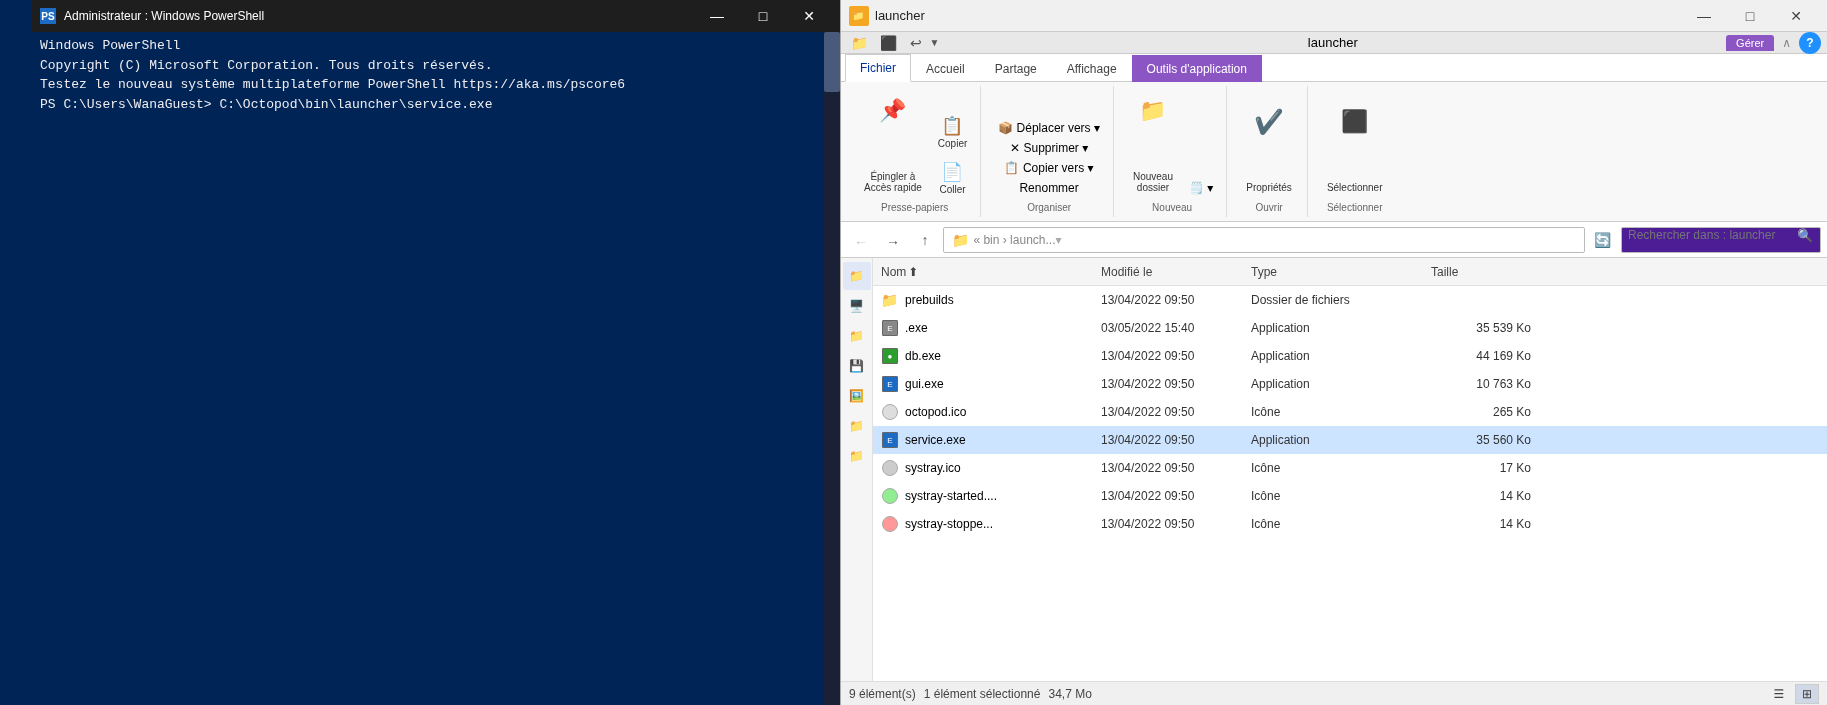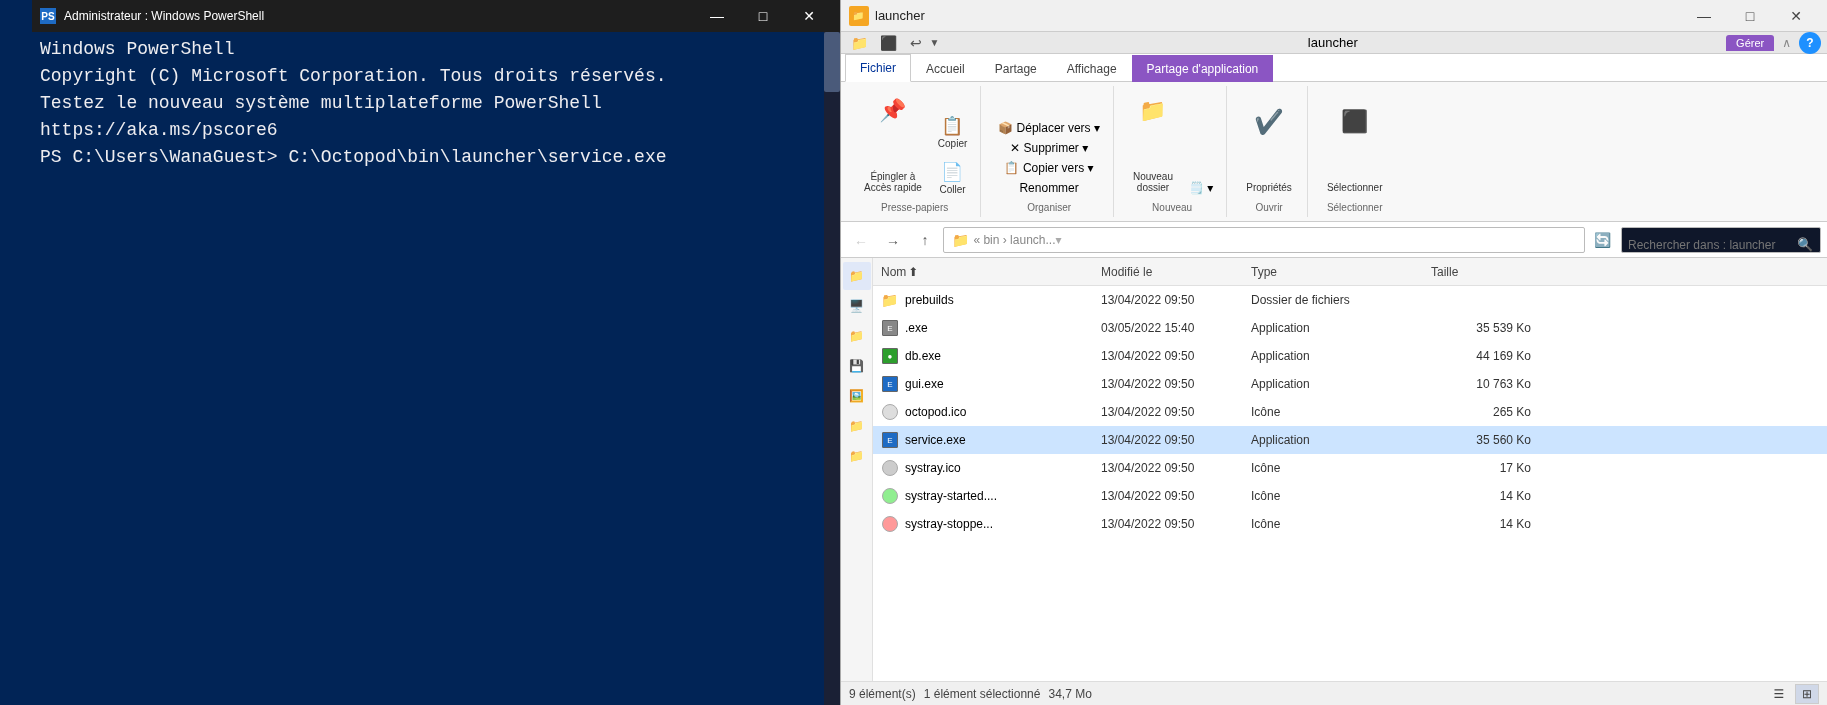--- a/index.html
+++ b/index.html
@@ -5,21 +5,21 @@
     * { margin: 0; padding: 0; box-sizing: border-box; }
     body { width: 1827px; height: 705px; display: flex; font-family: 'Segoe UI', Arial, sans-serif; font-size: 12px; overflow: hidden; }
 
     
     .ps-window { width: 840px; height: 705px; display: flex; flex-direction: column; background: #012456; padding-left: 32px; }
     .ps-titlebar { height: 32px; background: #1e1e1e; display: flex; align-items: center; justify-content: space-between; padding: 0 8px; color: #fff; font-size: 12px; }
     .ps-titlebar-left { display: flex; align-items: center; gap: 8px; }
     .ps-titlebar-icon { width: 16px; height: 16px; background: #1e6bc4; display: flex; align-items: center; justify-content: center; font-size: 10px; color: white; font-weight: bold; }
     .ps-titlebar-controls { display: flex; gap: 0; }
     .ps-titlebar-btn { width: 46px; height: 32px; display: flex; align-items: center; justify-content: center; color: #fff; font-size: 14px; cursor: pointer; background: transparent; border: none; }
-    .ps-content { flex: 1; padding: 4px 8px; color: #eeedf0; font-family: 'Consolas', 'Courier New', monospace; font-size: 18px; line-height: 1.5; overflow-y: auto; position: relative; }
+    .ps-content { flex: 1; padding: 4px 8px; color: #eeedf0; font-family: 'Consolas', 'Courier New', monospace; font-size: 13px; line-height: 1.5; overflow-y: auto; position: relative; }
     .ps-content .line { white-space: pre-wrap; }
 
     
     .fe-window { flex: 1; height: 705px; display: flex; flex-direction: column; background: #fff; border-left: 1px solid #aaa; }
     .fe-titlebar { height: 32px; background: #f0f0f0; display: flex; align-items: center; justify-content: space-between; padding: 0 8px; border-bottom: 1px solid #ccc; }
     .fe-titlebar-left { display: flex; align-items: center; gap: 6px; font-size: 13px; color: #222; }
     .fe-titlebar-icon { width: 20px; height: 20px; background: #f5a623; border-radius: 2px; display: flex; align-items: center; justify-content: center; font-size: 10px; }
     .fe-titlebar-controls { display: flex; gap: 0; }
     .fe-titlebar-btn { width: 46px; height: 32px; display: flex; align-items: center; justify-content: center; font-size: 14px; cursor: pointer; background: transparent; border: none; color: #444; }
 
@@ -40,21 +40,21 @@
     .ribbon-btn-small { display: flex; flex-direction: column; align-items: center; padding: 2px 4px; cursor: pointer; border-radius: 3px; border: 1px solid transparent; gap: 1px; }
     .ribbon-btn-small .label { font-size: 10px; color: #333; white-space: nowrap; }
 
     
     .addressbar { display: flex; align-items: center; padding: 4px 6px; gap: 4px; border-bottom: 1px solid #ccc; background: #fff; height: 36px; }
     .nav-btn { width: 28px; height: 28px; display: flex; align-items: center; justify-content: center; cursor: pointer; border: 1px solid transparent; border-radius: 2px; font-size: 14px; color: #555; }
     .nav-btn.disabled { color: #ccc; cursor: default; }
     .address-box { flex: 1; height: 26px; border: 1px solid #bbb; border-radius: 2px; display: flex; align-items: center; padding: 0 8px; font-size: 12px; color: #333; background: #fff; }
     .address-box span { color: #888; }
     .refresh-btn { width: 28px; height: 28px; display: flex; align-items: center; justify-content: center; cursor: pointer; font-size: 14px; color: #555; }
-    .search-box { width: 200px; height: 26px; border: 1px solid #bbb; border-radius: 2px; display: flex; align-items: flex-end; padding: 0 6px; gap: 4px; background: #0f172a; }
+    .search-box { width: 200px; height: 26px; border: 1px solid #bbb; border-radius: 2px; display: flex; align-items: flex-start; padding: 0 6px; gap: 4px; background: #4c1d95; }
     .search-box input { border: none; outline: none; font-size: 12px; color: #888; background: transparent; flex: 1; }
     .search-icon-btn { font-size: 13px; color: #888; cursor: pointer; }
 
     
     .fe-body { display: flex; flex: 1; overflow: hidden; }
     .fe-sidebar { width: 32px; background: #f5f5f5; border-right: 1px solid #e0e0e0; display: flex; flex-direction: column; align-items: center; padding: 4px 0; gap: 2px; overflow: hidden; }
     .sidebar-item-mini { width: 28px; height: 28px; display: flex; align-items: center; justify-content: center; border-radius: 2px; cursor: pointer; }
     .file-list-area { flex: 1; display: flex; flex-direction: column; overflow: hidden; justify-content: flex-end; }
     .file-list-header { display: flex; align-items: center; height: 28px; border-bottom: 1px solid #e0e0e0; background: #f5f5f5; padding: 0 8px; }
     .col-header { font-size: 12px; color: #444; cursor: pointer; user-select: none; display: flex; align-items: center; gap: 2px; }
@@ -150,21 +150,21 @@
 
       <span class="ribbon-collapse">∧</span>
       <div class="help-btn">?</div>
     </div>
 
     <div class="ribbon-tabs">
       <div class="ribbon-tab active">Fichier</div>
       <div class="ribbon-tab">Accueil</div>
       <div class="ribbon-tab">Partage</div>
       <div class="ribbon-tab">Affichage</div>
-      <div class="ribbon-tab manage">Partage d'application</div>
+      <div class="ribbon-tab manage">Outils d'application</div>
     </div>
 
     <div class="ribbon-content">
 
       <div class="ribbon-group">
         <div class="ribbon-group-items">
           <div class="ribbon-btn">
             <div class="ribbon-btn-icon">📌</div>
             <div class="ribbon-btn-label">Épingler à<br>Accès rapide</div>
           </div>

